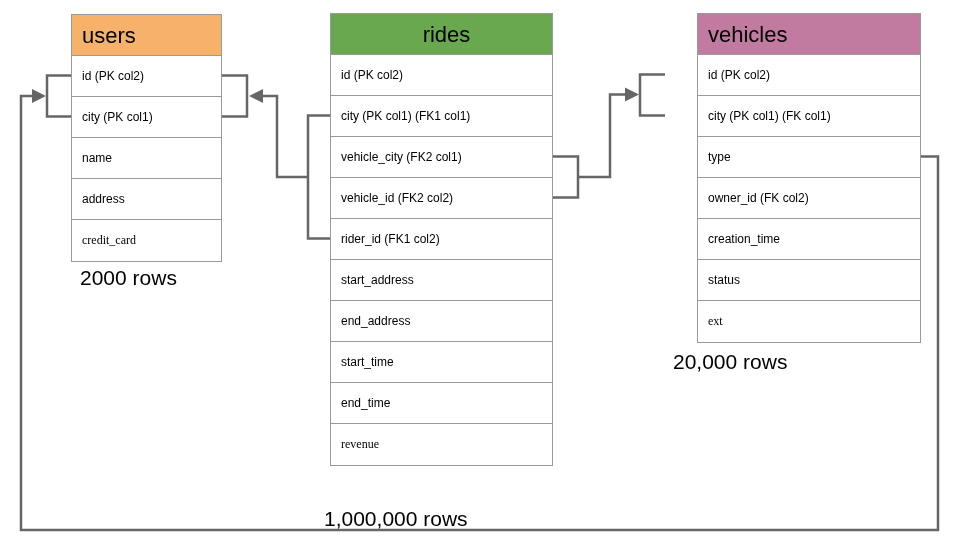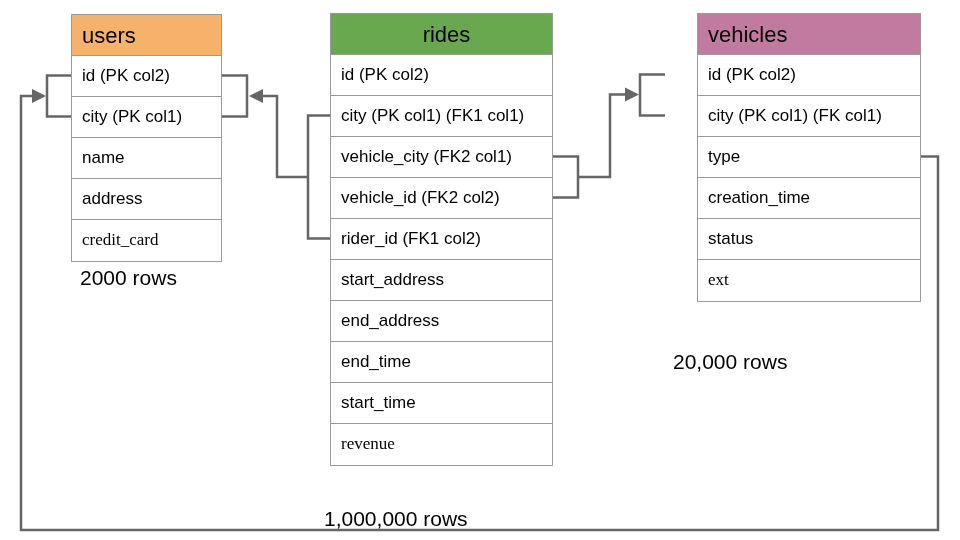--- a/index.html
+++ b/index.html
@@ -33,21 +33,21 @@
     height: 41px;
     line-height: 41px;
     padding-left: 10px;
     font-size: 22px;
     border-bottom: 1px solid var(--border-color);
   }
   .db-table .trow {
     height: 41px;
     line-height: 40px;
     padding-left: 10px;
-    font-size: 17px;
+    font-size: 12px;
     background: #ffffff;
     border-bottom: 1px solid var(--border-color);
   }
   .db-table .trow:last-child { border-bottom: none; font-family: Liberation Serif, serif; }
   .caption {
     position: absolute;
     font-size: 21px;
     z-index: 2;
   }
   #table-users   { left: 71px;  top: 14px; width: 151px; }
@@ -98,30 +98,31 @@
 
   <div class="db-table" id="table-rides">
     <div class="thead" style="background-color: rgb(106, 168, 79); text-align: center;">rides</div>
     <div class="trow">id (PK col2)</div>
     <div class="trow">city (PK col1) (FK1 col1)</div>
     <div class="trow">vehicle_city (FK2 col1)</div>
     <div class="trow">vehicle_id (FK2 col2)</div>
     <div class="trow">rider_id (FK1 col2)</div>
     <div class="trow">start_address</div>
     <div class="trow">end_address</div>
+    <div class="trow">start_time</div>
     <div class="trow">end_time</div>
-    <div class="trow">start_time</div>
     <div class="trow">revenue</div>
   </div>
   <div class="caption" id="caption-rides">1,000,000 rows</div>
 
   <div class="db-table" id="table-vehicles">
     <div class="thead" style="background-color: rgb(194, 123, 160);">vehicles</div>
     <div class="trow">id (PK col2)</div>
     <div class="trow">city (PK col1) (FK col1)</div>
     <div class="trow">type</div>
+    <div class="trow">owner_id (FK col2)</div>
     <div class="trow">creation_time</div>
     <div class="trow">status</div>
     <div class="trow">ext</div>
   </div>
   <div class="caption" id="caption-vehicles">20,000 rows</div>
 
 </div>
 
 </body></html>

